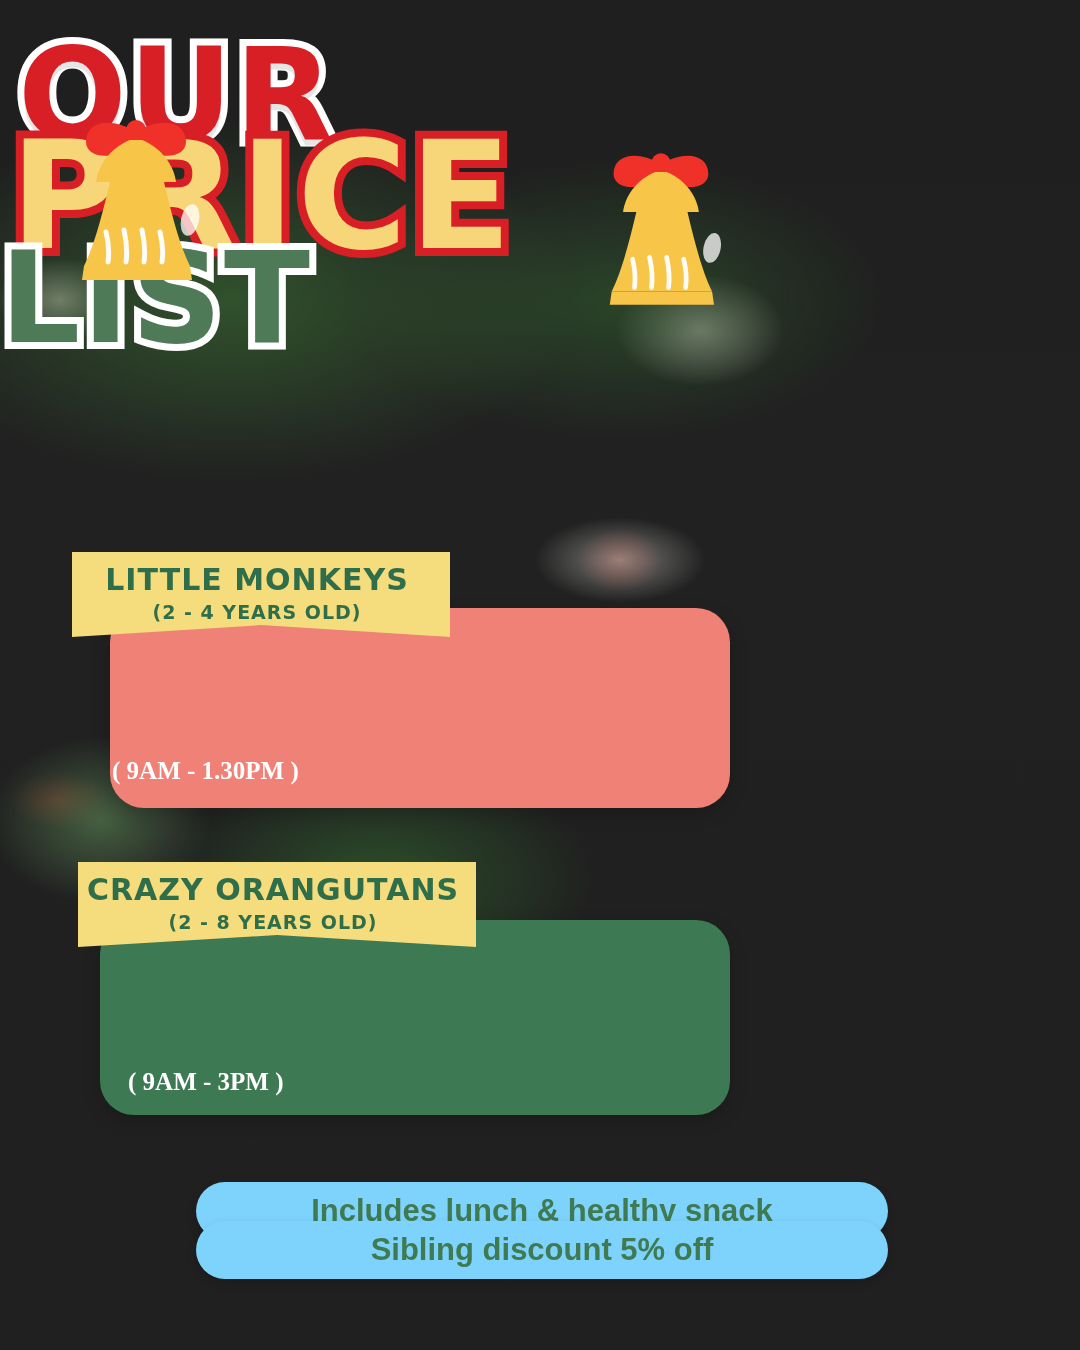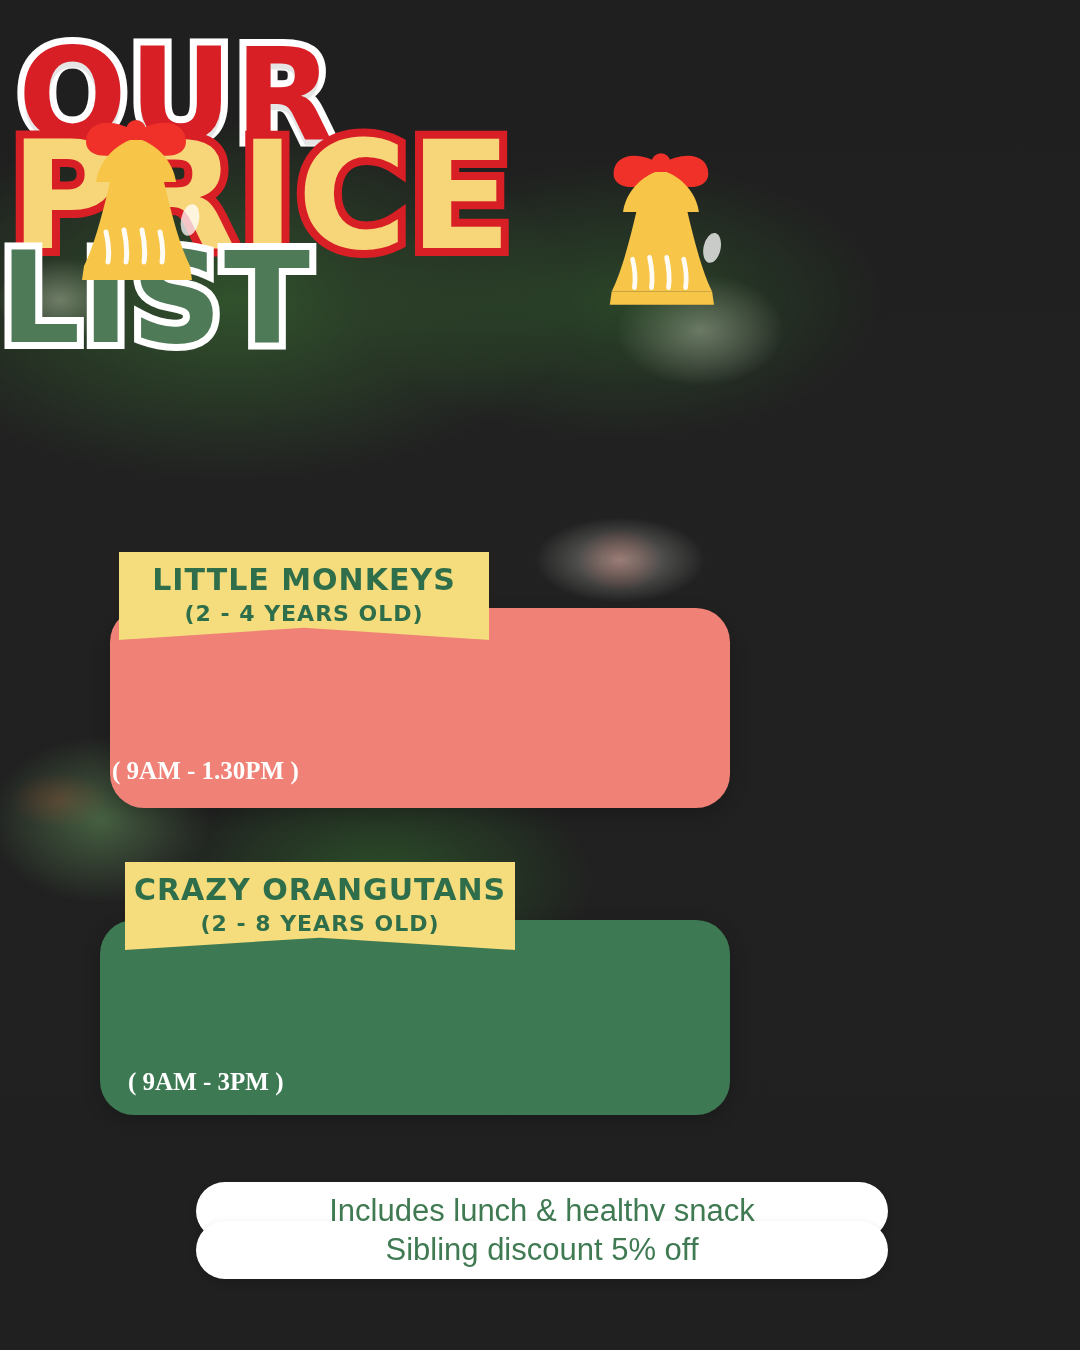--- a/index.html
+++ b/index.html
@@ -116,32 +116,31 @@
 
   
   .banner {
     position: absolute;
     z-index: 8;
     background: #f5dc7d;
     color: #2f6e4a;
     font-family: "DejaVu Sans", sans-serif;
     font-weight: bold;
     text-align: center;
-    padding: 10px 0 14px 0;
+    padding: 10px 8px 14px 0;
     clip-path: polygon(0 0, 100% 0, 100% 100%, 50% 86%, 0 100%);
     box-shadow: 0 4px 10px rgba(0,0,0,0.18);
-    margin-left: 47px;
   }
   .banner .b-title {
     font-size: 30px;
     letter-spacing: 1px;
     color: #2f6e4a;
   }
   .banner .b-sub {
-    font-size: 22px;
+    font-size: 19px;
     letter-spacing: 1px;
     color: #2f6e4a;
     margin-top: 4px;
   }
 
   
   .card {
     position: absolute;
     border-radius: 34px;
     z-index: 7;
@@ -165,24 +164,24 @@
     color: #ffffff;
     font-weight: bold;
     font-size: 25px;
     z-index: 9;
     font-family: Liberation Serif, serif;
   }
 
   
   .pill {
     position: absolute;
-    background: #ffffff;
+    background: #7dd3fc;
     border-radius: 40px;
     color: #3f7a52;
-    font-weight: normal;
+    font-weight: bold;
     font-size: 31px;
     display: flex;
     align-items: center;
     justify-content: center;
     z-index: 8;
     box-shadow: 0 4px 10px rgba(0,0,0,0.16);
     font-family: "Liberation Sans", sans-serif;
   }
 </style>
 </head>

